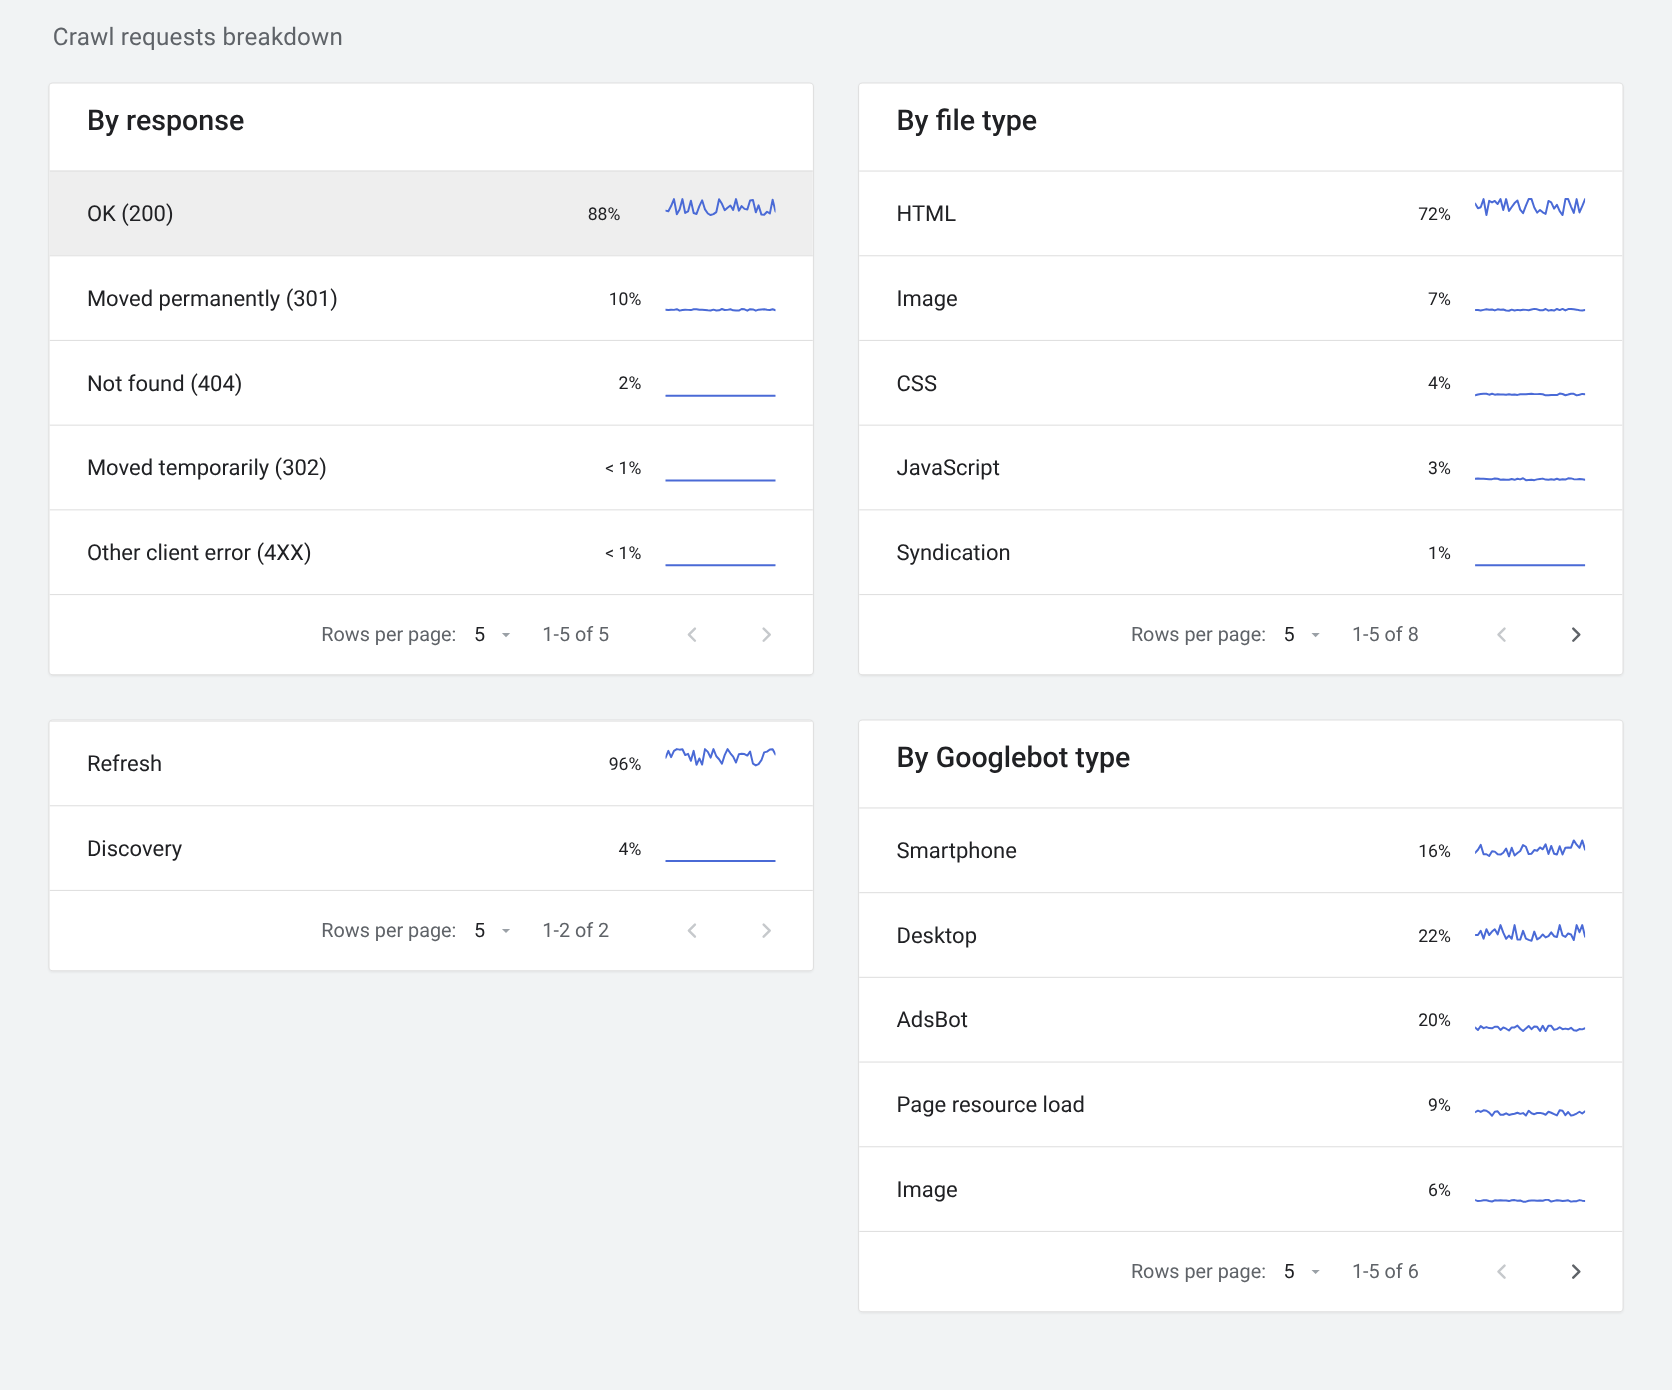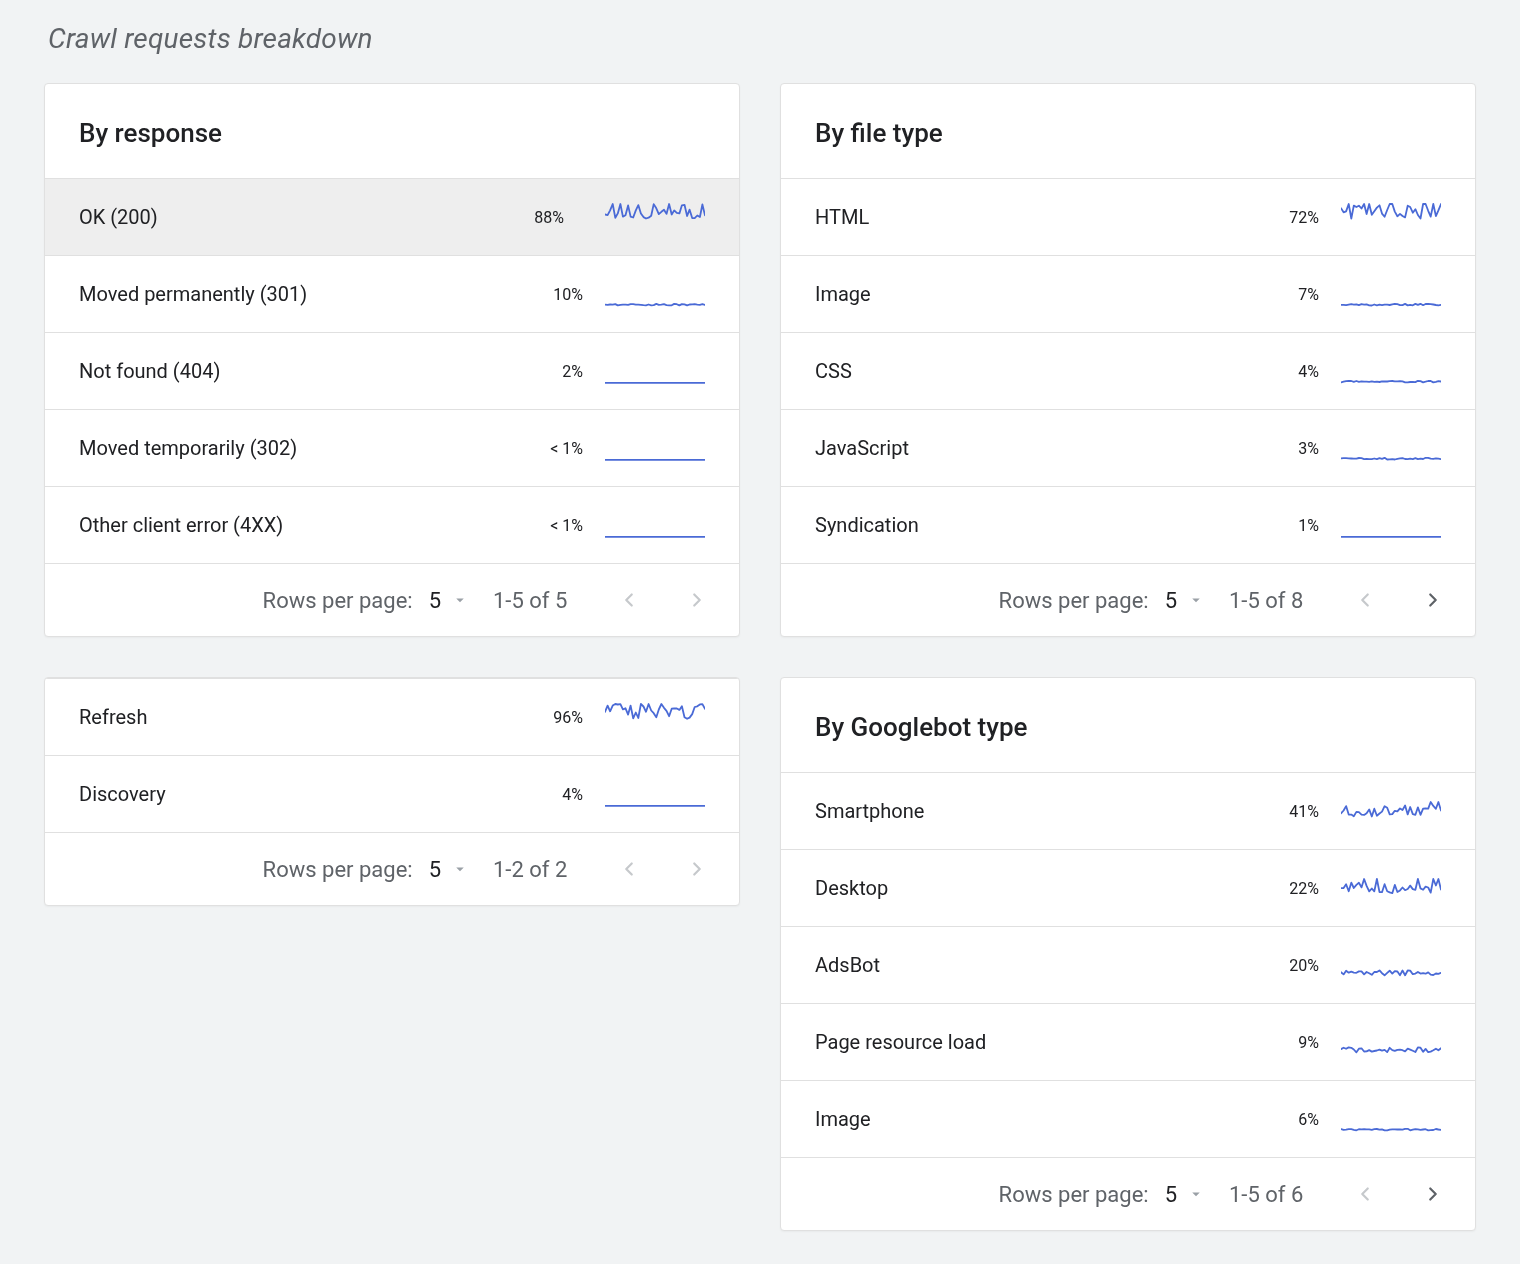--- a/index.html
+++ b/index.html
@@ -8,31 +8,31 @@
     --text:#202124;
     --muted:#5f6368;
     --divider:#e0e0e0;
     --hover:#eeeeee;
     --spark:#4a6ad6;
     --icon:#9aa0a6;
     --icon-dark:#5f6368;
   }
   html,body{margin:0;padding:0;background:var(--bg);font-family:Roboto,'Helvetica Neue',Arial,sans-serif;color:var(--text);font-size:16px;}
   .page{width:1520px;min-height:1264px;box-sizing:border-box;padding:18px 44px 60px 44px;transform-origin:top left;}
-  .page-title{font-size:28px;color:var(--muted);margin:4px 0 28px 4px;font-weight:400;letter-spacing:.2px;font-style:italic;}
+  .page-title{font-size:22px;color:var(--muted);margin:4px 0 28px 4px;font-weight:400;letter-spacing:.2px;}
   .grid{display:grid;grid-template-columns:1fr 1fr;gap:40px;align-items:start;}
   .card{background:var(--card);border:1px solid var(--divider);border-radius:4px;box-shadow:0 1px 2px rgba(0,0,0,.04);overflow:hidden;}
-  .card-title{font-size:26px;font-weight:500;color:var(--text);padding:34px 34px 30px 34px;}
+  .card-title{font-size:26px;font-weight:500;color:var(--text);padding:19px 34px 30px 34px;}
   .row{display:flex;align-items:center;height:76px;padding:0 34px;border-top:1px solid var(--divider);gap:22px;cursor:pointer;}
   .row.selected{background:var(--hover);gap:41px;}
   .row .label{flex:1;font-size:20px;color:var(--text);}
   .row .value{width:90px;text-align:right;font-size:16px;color:var(--text);}
   .row .spark{width:100px;height:28px;display:flex;align-items:flex-end;}
   .row .spark svg{width:100%;height:100%;display:block;}
-  .footer{display:flex;align-items:center;justify-content:flex-end;height:72px;border-top:1px solid var(--divider);padding:0 20px 0 34px;gap:24px;color:var(--muted);font-size:22px;}
+  .footer{display:flex;align-items:center;justify-content:flex-end;height:72px;border-top:1px solid var(--divider);padding:0 20px 0 34px;gap:24px;color:var(--muted);font-size:18px;}
   .footer .rpp{display:flex;align-items:center;gap:16px;}
   .footer .select{display:flex;align-items:center;gap:10px;color:var(--text);cursor:pointer;}
   .footer .select .caret svg{width:18px;height:18px;display:block;}
   .footer .range{min-width:90px;}
   .nav-btn{width:44px;height:44px;border:none;background:transparent;border-radius:50%;display:flex;align-items:center;justify-content:center;cursor:pointer;color:var(--icon-dark);}
   .nav-btn.disabled{color:#c6c9cc;cursor:default;}
   .nav-btn svg{width:22px;height:22px;display:block;}
 </style>
 </head>
 <body>
@@ -225,21 +225,21 @@
             <svg viewBox="0 0 24 24">
               <path d="M9 6l6 6-6 6" fill="none" stroke="currentColor" stroke-width="2.4" stroke-linecap="round" stroke-linejoin="round"></path>
             </svg>
           </button>
         </div>
       </div>
       <div class="card">
         <div class="card-title">By Googlebot type</div>
         <div class="row">
           <div class="label">Smartphone</div>
-          <div class="value">41%</div>
+          <div class="value">16%</div>
           <div class="spark">
             <svg viewBox="0 0 100 28" preserveAspectRatio="none">
               <path d="M0.0 16.4 L2.6 13.5 L5.1 9.1 L7.7 17.6 L10.3 17.6 L12.8 19.2 L15.4 14.9 L17.9 15.2 L20.5 17.6 L23.1 17.9 L25.6 16.2 L28.2 12.4 L30.8 19.5 L33.3 11.7 L35.9 18.7 L38.5 16.5 L41.0 14.6 L43.6 9.2 L46.2 10.8 L48.7 17.4 L51.3 17.1 L53.8 13.8 L56.4 14.4 L59.0 11.4 L61.5 13.1 L64.1 8.5 L66.7 17.4 L69.2 10.0 L71.8 17.1 L74.4 17.8 L76.9 10.3 L79.5 17.8 L82.1 11.6 L84.6 11.5 L87.2 11.6 L89.7 5.0 L92.3 8.9 L94.9 11.8 L97.4 5.0 L100.0 13.5 " fill="none" stroke="var(--spark)" stroke-width="1.8" stroke-linejoin="round" stroke-linecap="round"></path>
             </svg>
           </div>
         </div>
         <div class="row">
           <div class="label">Desktop</div>
           <div class="value">22%</div>
           <div class="spark">

